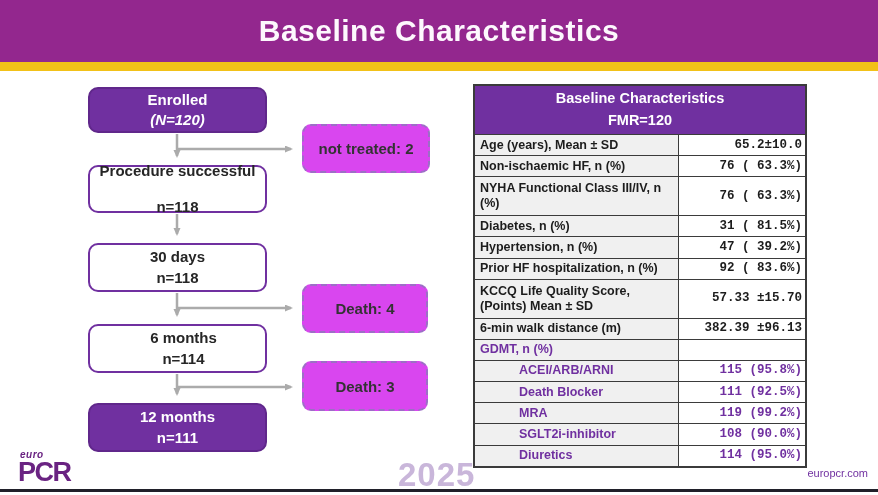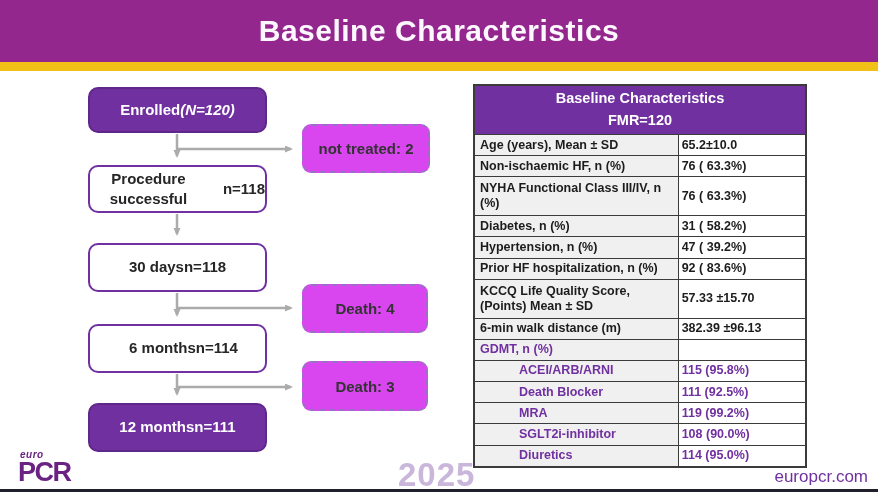--- a/index.html
+++ b/index.html
@@ -9,21 +9,21 @@
     -webkit-font-smoothing:antialiased;
   }
   
   .title-bar{position:absolute;top:0;left:0;width:878px;height:62px;background:#93278e;
     display:flex;align-items:center;justify-content:center;}
   .title-bar .title{color:#fdf8fd;font-size:30px;font-weight:600;letter-spacing:.5px;}
   .stripe{position:absolute;top:62px;left:0;width:878px;height:9px;background:#f2c118;}
 
   
   .flowchart{position:absolute;inset:0;}
-  .flow-node{position:absolute;border-radius:10px;display:flex;flex-direction:row;
+  .flow-node{position:absolute;border-radius:10px;display:flex;flex-direction:column;
     justify-content:center;align-items:center;text-align:center;
     font-weight:bold;font-size:15px;line-height:1.35;box-sizing:border-box;}
   .flow-node.filled{background:#7030a0;color:#ffffff;border:2px solid #60278b;}
   .flow-node.outlined{background:#ffffff;color:#262626;border:2.5px solid #7030a0;}
   .branch-node{position:absolute;border:2px dashed #9d6ec6;border-radius:9px;background:#d946ef;
     display:flex;align-items:center;justify-content:center;font-weight:600;font-size:15px;
     color:#333333;box-sizing:border-box;}
   .node-enrolled{left:88px;top:87px;width:179px;height:46px;}
   .node-procedure-successful{left:88px;top:165px;width:179px;height:48px;gap:16px;}
   .node-30-days{left:88px;top:243px;width:179px;height:49px;}
@@ -35,33 +35,33 @@
   .flow-arrows{position:absolute;top:0;left:0;pointer-events:none;}
 
   
   .table-wrap{position:absolute;left:473px;top:84px;width:334px;height:384px;}
   table.baseline{width:100%;height:100%;border-collapse:collapse;table-layout:fixed;
     border:2px solid #3b3b3b;font-size:12.5px;font-weight:bold;color:#1c1c1c;}
   table.baseline td,table.baseline th{border:1.5px solid #3b3b3b;vertical-align:middle;}
   th.tbl-header{background:#7030a0;color:#ffffff;font-size:14.5px;font-weight:bold;
     text-align:center;line-height:1.5;height:44px;padding:2px 4px;}
   td.cell-label{background:#f0f0f0;text-align:left;padding:1px 4px 1px 5px;line-height:1.2;}
-  td.cell-value{background:#ffffff;text-align:left;padding:1px 3px;line-height:1.2;}
+  td.cell-value{background:#ffffff;text-align:right;padding:1px 3px;line-height:1.2;font-family:Liberation Mono, monospace;}
   tr.row-gdmt-header td.cell-label{color:#7030a0;}
   tr.row-gdmt-header td.cell-value{background:#ffffff;}
   tr.row-gdmt-item td.cell-label{color:#7030a0;padding-left:44px;}
   tr.row-gdmt-item td.cell-value{color:#7030a0;}
 
   
   .logo{position:absolute;left:18px;top:450px;color:#6a2382;line-height:1;}
   .logo .logo-euro{font-style:italic;font-weight:bold;font-size:10px;letter-spacing:.5px;margin-left:2px;}
   .logo .logo-pcr{font-weight:bold;font-size:27px;letter-spacing:-1.5px;margin-top:-1px;}
   .year-watermark{position:absolute;left:398px;top:456px;font-size:33px;font-weight:bold;
     color:#c9b6da;letter-spacing:1px;}
-  .website{position:absolute;right:10px;top:467px;font-size:17px;color:#7030a0;}
+  .website{position:absolute;right:10px;top:467px;font-size:11px;color:#7030a0;}
   .bottom-bar{position:absolute;left:0;bottom:3px;width:878px;height:3px;background:#20202a;}
 </style>
 </head>
 <body>
 
 <div class="slide">
 
   <div class="title-bar">
     <span class="title">Baseline Characteristics</span>
   </div>
@@ -132,21 +132,21 @@
           <tr class="row-main">
             <td class="cell-label">Non-ischaemic HF, n (%)</td>
             <td class="cell-value">76 ( 63.3%)</td>
           </tr>
           <tr class="row-main">
             <td class="cell-label">NYHA Functional Class III/IV, n (%)</td>
             <td class="cell-value">76 ( 63.3%)</td>
           </tr>
           <tr class="row-main">
             <td class="cell-label">Diabetes, n (%)</td>
-            <td class="cell-value">31 ( 58.2%)</td>
+            <td class="cell-value">31 ( 81.5%)</td>
           </tr>
           <tr class="row-main">
             <td class="cell-label">Hypertension, n (%)</td>
             <td class="cell-value">47 ( 39.2%)</td>
           </tr>
           <tr class="row-main">
             <td class="cell-label">Prior HF hospitalization, n (%)</td>
             <td class="cell-value">92 ( 83.6%)</td>
           </tr>
           <tr class="row-main">

